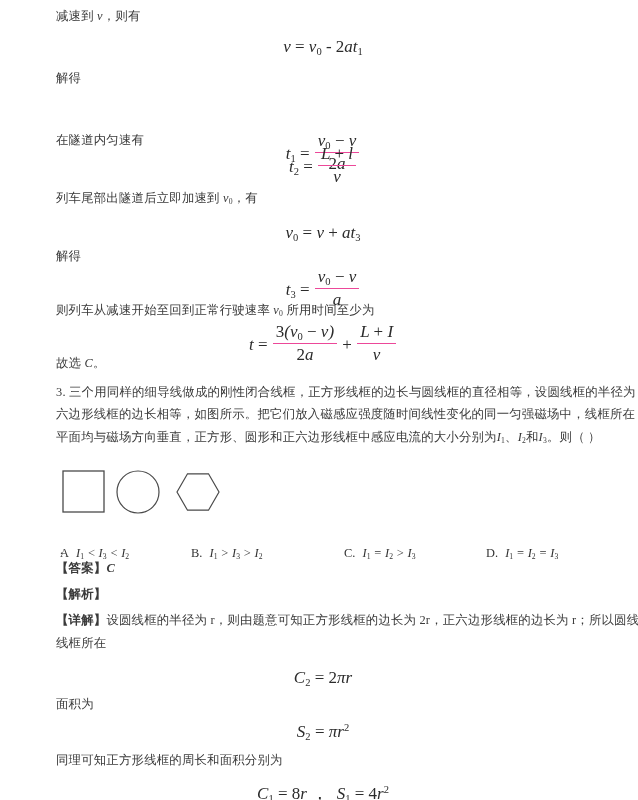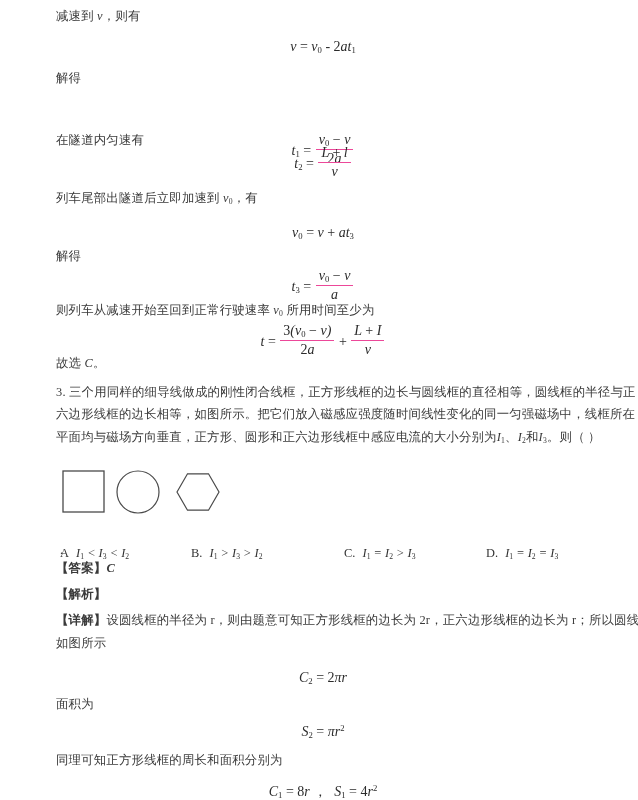--- a/index.html
+++ b/index.html
@@ -38,21 +38,21 @@
     white-space: nowrap;
   }
 
   .eq {
     text-align: center;
     font-family: "Liberation Serif", "DejaVu Serif", serif;
     color: #2b2b2b;
   }
   .eq-inner {
     display: inline-block;
-    font-size: 14px;
+    font-size: 17px;
     font-style: italic;
   }
   .mi { font-style: italic; }
   .mn, .mo { font-style: normal; }
   sub {
     font-size: 0.62em;
     font-style: normal;
     vertical-align: -0.28em;
     line-height: 0;
   }
@@ -201,21 +201,21 @@
       </span>
     </span>
   </div>
 
   <div class="row para" style="top:347px;">
     故选 <span class="mi">C</span>。
   </div>
 
   <div class="row para" style="top:376px;">
     <span>3.</span>
-    <span>三个用同样的细导线做成的刚性闭合线框，正方形线框的边长与圆线框的直径相等，圆线框的半径与正</span>
+    <span>三个用同样的细导线做成的刚性闭合线框，正方形线框的边长与圆线框的直径相等，设圆线框的半径为</span>
   </div>
   <div class="row para" style="top:398px;">六边形线框的边长相等，如图所示。把它们放入磁感应强度随时间线性变化的同一匀强磁场中，线框所在</div>
   <div class="row para" style="top:421px;">
     <span>平面均与磁场方向垂直，正方形、圆形和正六边形线框中感应电流的大小分别为</span><span class="mi">I</span><sub>1</sub><span>、</span><span class="mi">I</span><sub>2</sub><span>和</span><span class="mi">I</span><sub>3</sub><span>。则（       ）</span>
   </div>
 
   <div class="row figure" style="top:454px;">
     <svg width="200" height="52" viewBox="0 0 200 52">
       <rect x="7" y="7" width="41" height="41" fill="none" stroke="#4a4a4a" stroke-width="1.3"></rect>
       <circle cx="82" cy="28" r="21" fill="none" stroke="#4a4a4a" stroke-width="1.2"></circle>
@@ -256,21 +256,21 @@
     <span class="tag">【答案】</span><span class="ans-val">C</span>
   </div>
 
   <div class="row para" style="top:578px;">
     <span class="tag">【解析】</span>
   </div>
 
   <div class="row para" style="top:604px;">
     <span class="tag">【详解】</span><span>设圆线框的半径为 r，则由题意可知正方形线框的边长为 2r，正六边形线框的边长为 r；所以圆线</span>
   </div>
-  <div class="row para" style="top:627px;">如图所示</div>
+  <div class="row para" style="top:627px;">线框所在</div>
 
   <div class="row eq" style="top:658px;">
     <span class="eq-inner">
       <span class="mi">C</span><sub>2</sub> <span class="mo">=</span>
       <span class="mn">2</span><span class="mi">π</span><span class="mi">r</span>
     </span>
   </div>
 
   <div class="row para" style="top:688px;">面积为</div>
 

